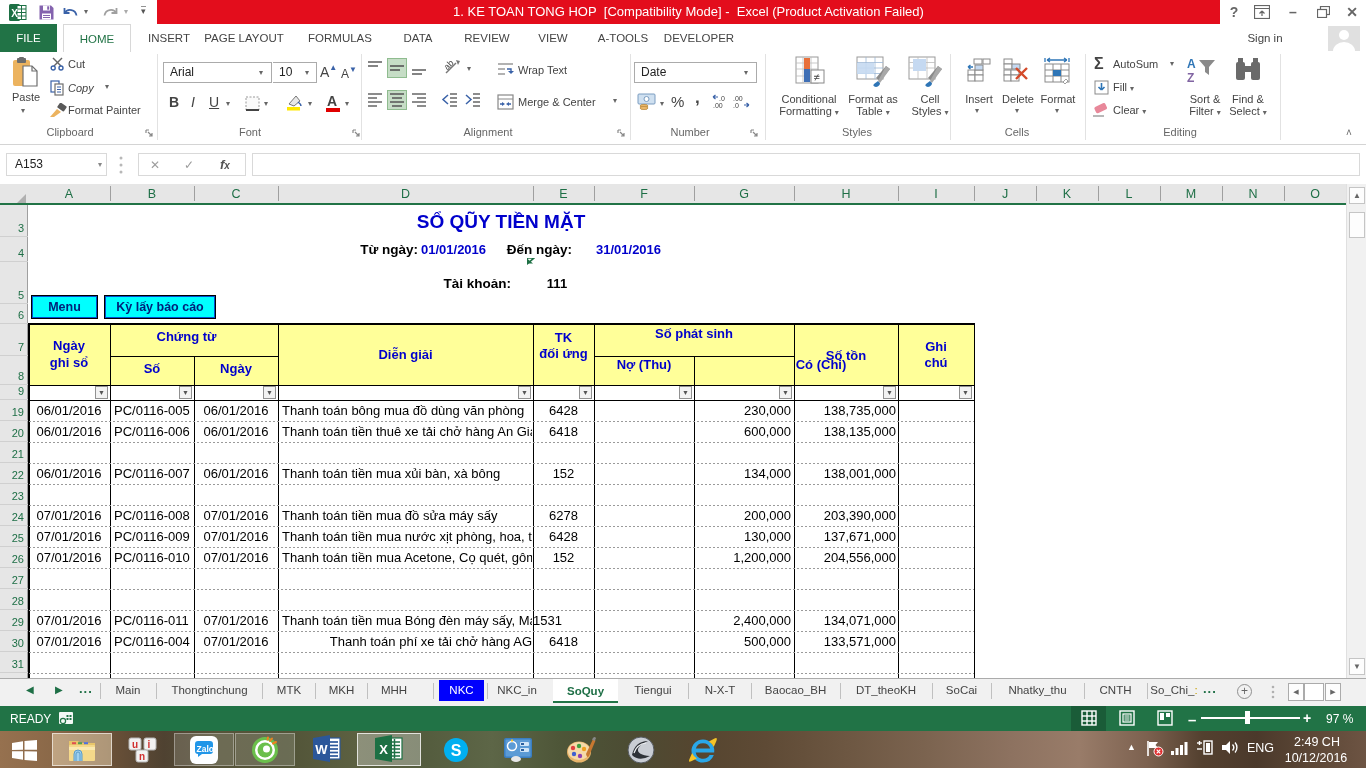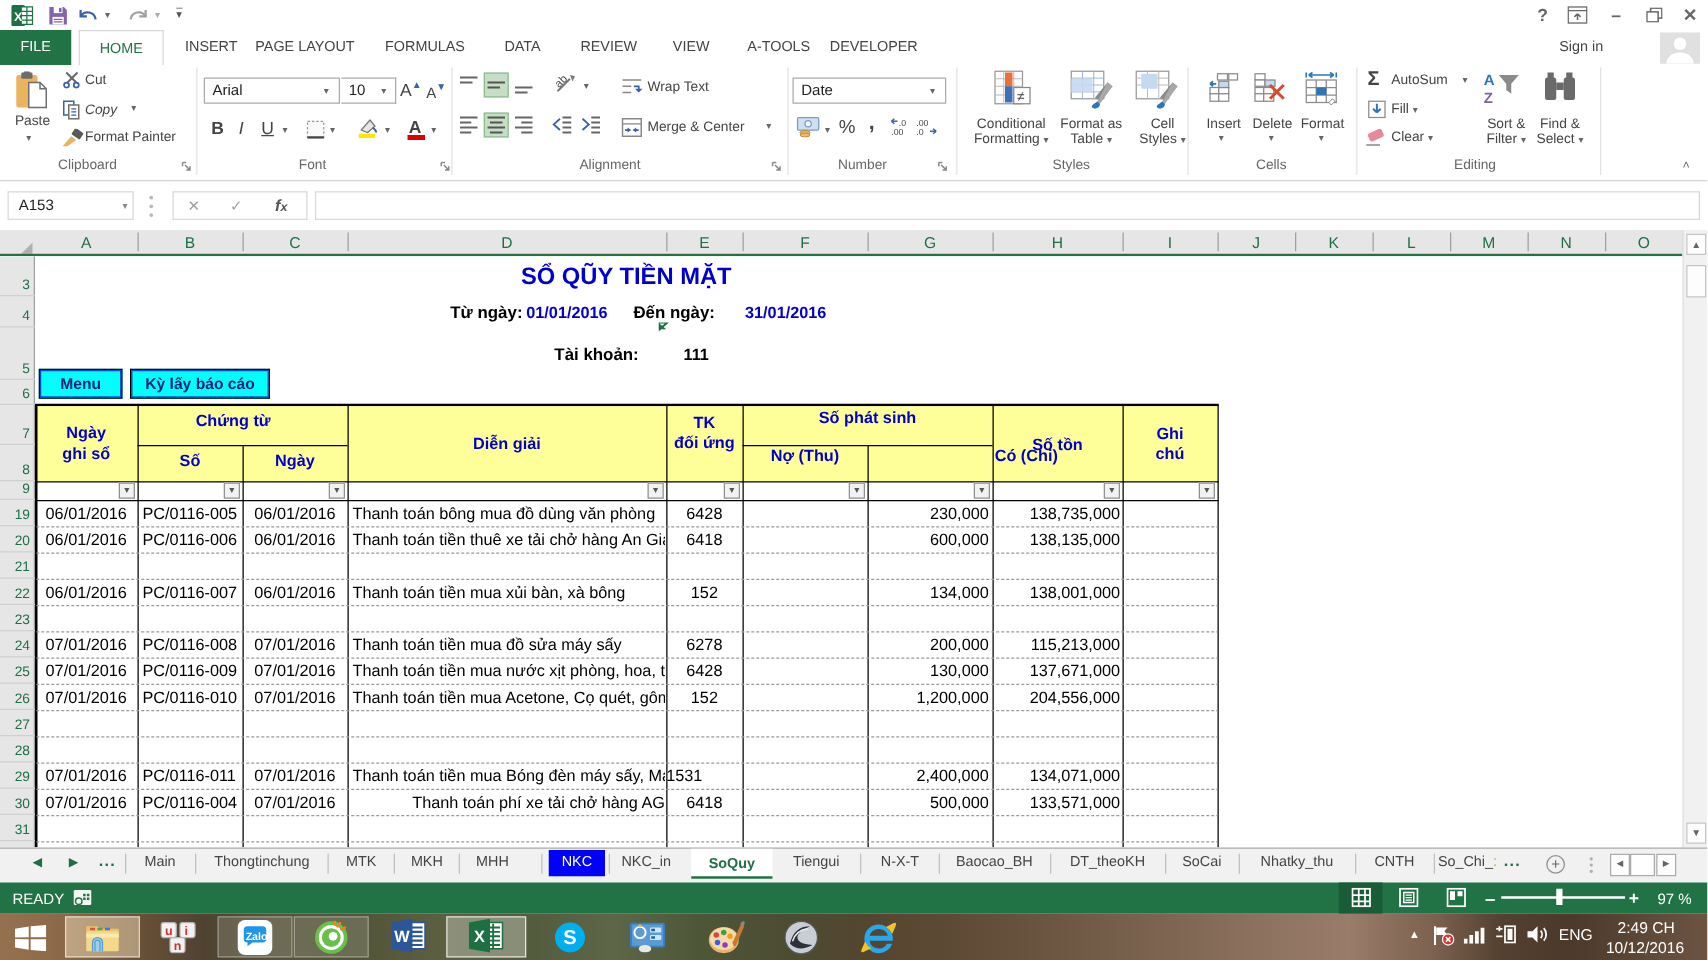--- a/index.html
+++ b/index.html
@@ -51,20 +51,21 @@
   #taskbar { left:0; top:731px; width:1366px; height:37px;
     background:linear-gradient(90deg,#96714f 0%,#8a6848 4%,#6b5138 8%,#4f4231 12%,#565339 16%,#525438 21%,#5c6041 26%,#545c3e 31%,#5d6647 36%,#4e5638 41%,#4c4c33 46%,#55452f 51%,#5e4a35 56%,#6d5742 62%,#7c6450 68%,#8d7260 74%,#997c69 79%,#7c614f 84%,#53402f 88%,#4b392b 92%,#5c4736 96%,#6d5443 100%); }
   .tbtn { top:733px; height:33px; border:1px solid rgba(255,255,255,0.35); background:rgba(255,255,255,0.14); }
   .tray { color:#fff; font-size:12px; white-space:nowrap; }
 </style>
 </head>
 <body>
 <div id="stage">
 
   <div class="abs" id="titlebar"></div>
+  <div class="abs" id="redband">1. KE TOAN TONG HOP&nbsp; [Compatibility Mode] -&nbsp; Excel (Product Activation Failed)</div>
   <div class="abs" id="qat">
 
     <svg class="abs" style="left:9px;top:4px;" width="18" height="17" viewBox="0 0 18 17">
       <rect x="0" y="0" width="11" height="17" rx="1.5" fill="#1d7044"></rect>
       <rect x="8" y="1.5" width="9" height="14" fill="#fff" stroke="#1d7044" stroke-width="1"></rect>
       <g stroke="#1d7044" stroke-width="1">
           <line x1="8" y1="5" x2="17" y2="5"></line>
           <line x1="8" y1="8.5" x2="17" y2="8.5"></line>
           <line x1="8" y1="12" x2="17" y2="12"></line>
           <line x1="12.5" y1="1.5" x2="12.5" y2="15.5"></line>
@@ -628,21 +629,21 @@
     <div class="abs dcell" style="left:282px;top:258px;width:250px;">Thanh toán tiền mua xủi bàn, xà bông</div>
     <div class="abs dcell" style="left:533px;top:258px;width:61px;text-align:center;">152</div>
     <div class="abs dcell" style="left:694px;top:258px;width:97px;text-align:right;">134,000</div>
     <div class="abs dcell" style="left:794px;top:258px;width:102px;text-align:right;">138,001,000</div>
     <div class="abs dcell" style="left:28px;top:300px;width:82px;text-align:center;">07/01/2016</div>
     <div class="abs dcell" style="left:114px;top:300px;width:79px;">PC/0116-008</div>
     <div class="abs dcell" style="left:194px;top:300px;width:84px;text-align:center;">07/01/2016</div>
     <div class="abs dcell" style="left:282px;top:300px;width:250px;">Thanh toán tiền mua đồ sửa máy sấy</div>
     <div class="abs dcell" style="left:533px;top:300px;width:61px;text-align:center;">6278</div>
     <div class="abs dcell" style="left:694px;top:300px;width:97px;text-align:right;">200,000</div>
-    <div class="abs dcell" style="left:794px;top:300px;width:102px;text-align:right;">115,213,000</div>
+    <div class="abs dcell" style="left:794px;top:300px;width:102px;text-align:right;">203,390,000</div>
     <div class="abs dcell" style="left:28px;top:321px;width:82px;text-align:center;">07/01/2016</div>
     <div class="abs dcell" style="left:114px;top:321px;width:79px;">PC/0116-009</div>
     <div class="abs dcell" style="left:194px;top:321px;width:84px;text-align:center;">07/01/2016</div>
     <div class="abs dcell" style="left:282px;top:321px;width:250px;">Thanh toán tiền mua nước xịt phòng, hoa, t</div>
     <div class="abs dcell" style="left:533px;top:321px;width:61px;text-align:center;">6428</div>
     <div class="abs dcell" style="left:694px;top:321px;width:97px;text-align:right;">130,000</div>
     <div class="abs dcell" style="left:794px;top:321px;width:102px;text-align:right;">137,671,000</div>
     <div class="abs dcell" style="left:28px;top:342px;width:82px;text-align:center;">07/01/2016</div>
     <div class="abs dcell" style="left:114px;top:342px;width:79px;">PC/0116-010</div>
     <div class="abs dcell" style="left:194px;top:342px;width:84px;text-align:center;">07/01/2016</div>

